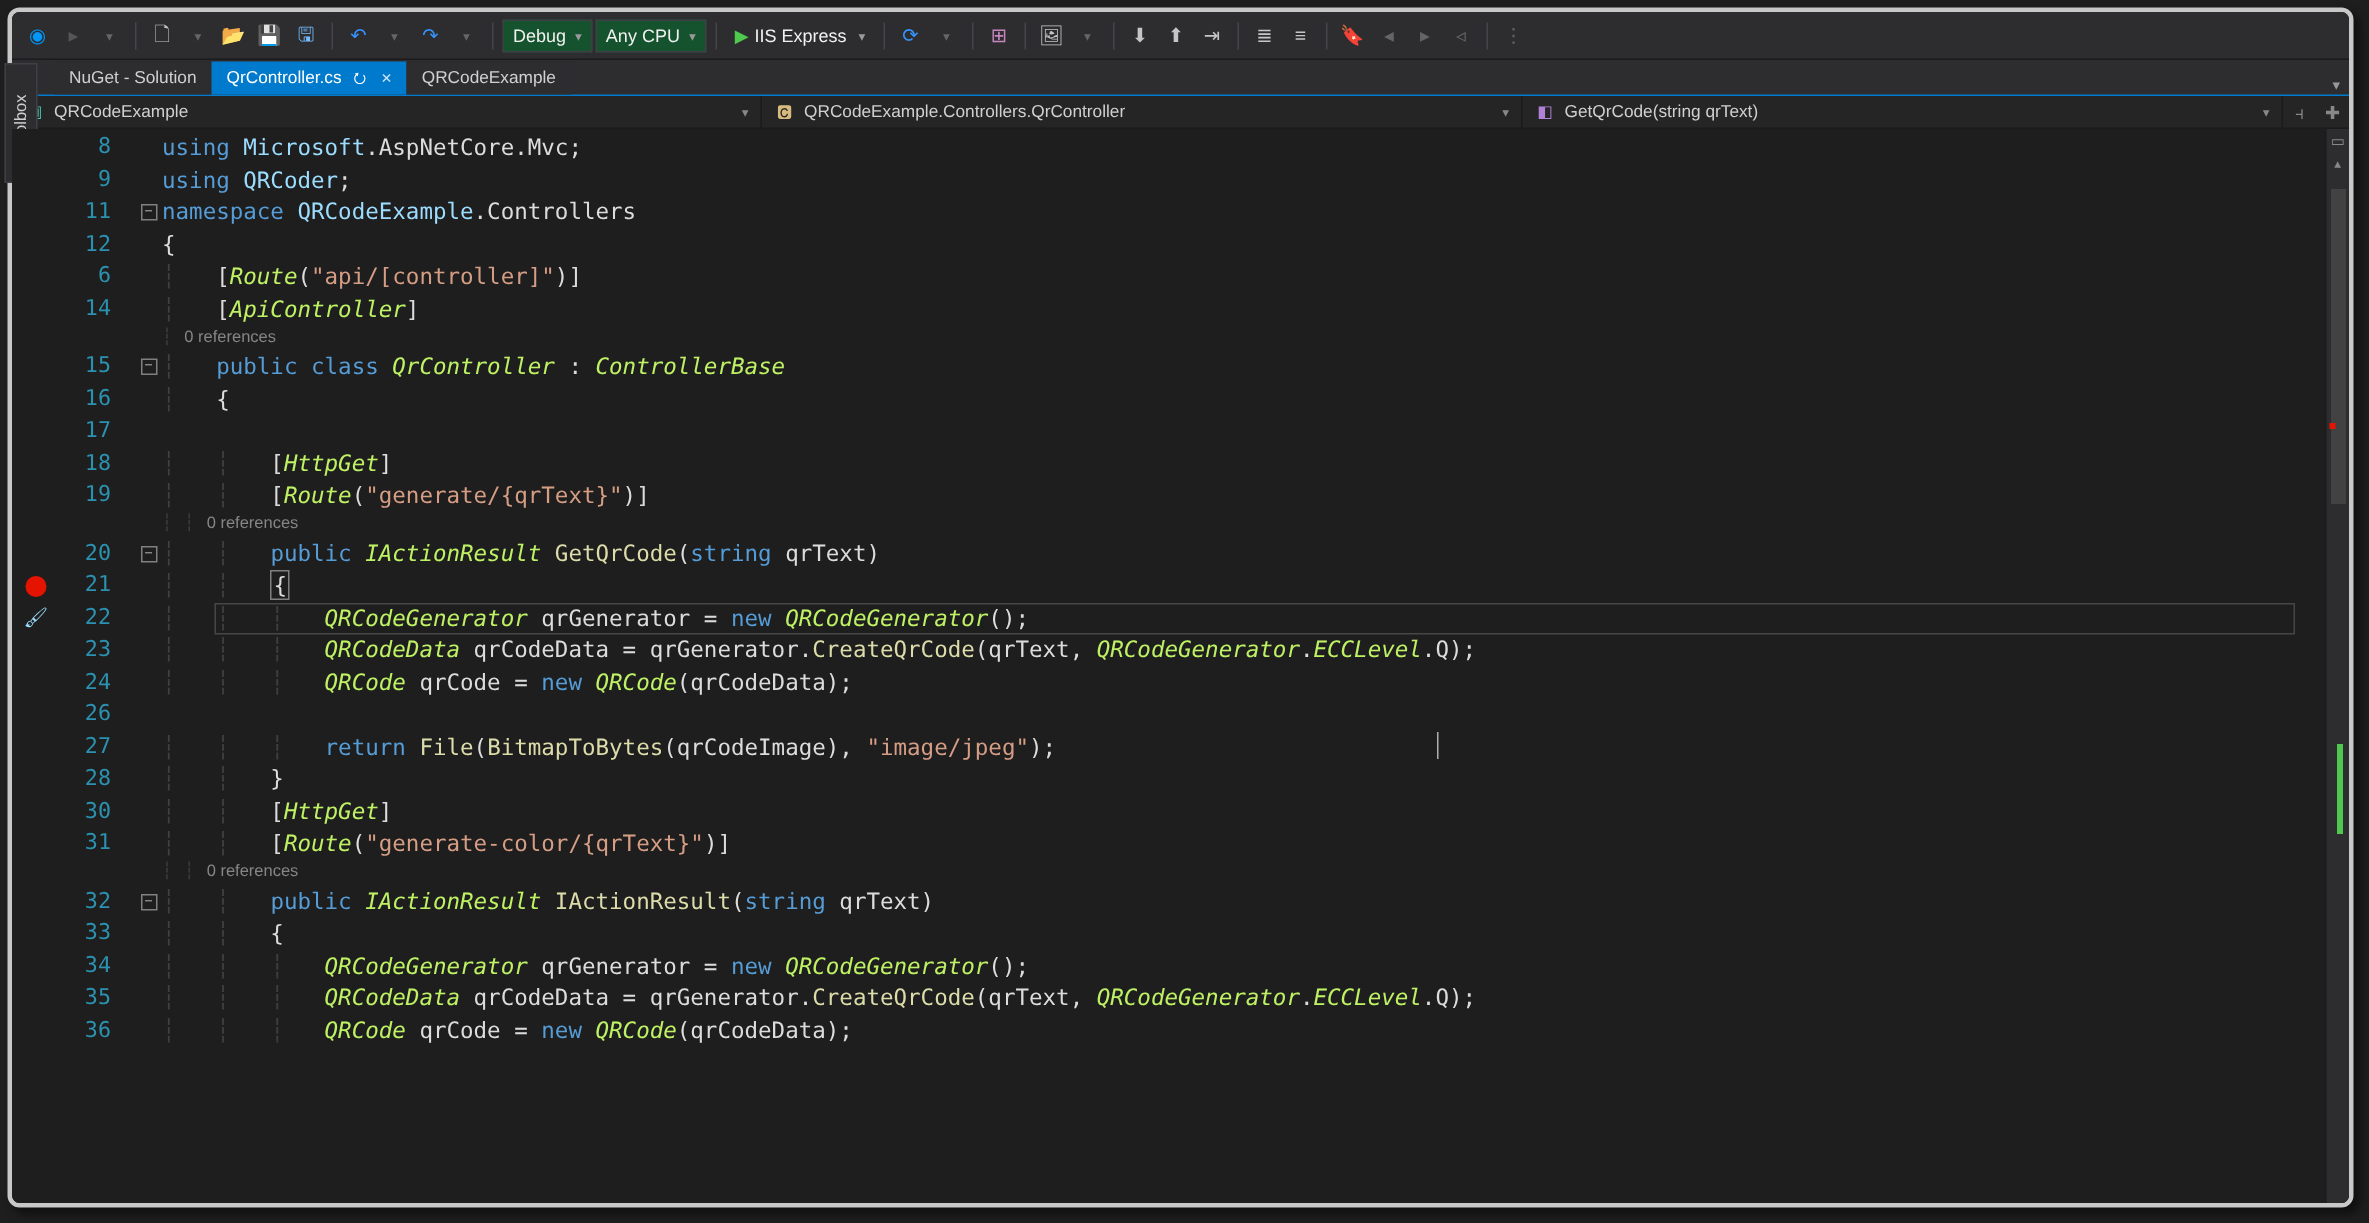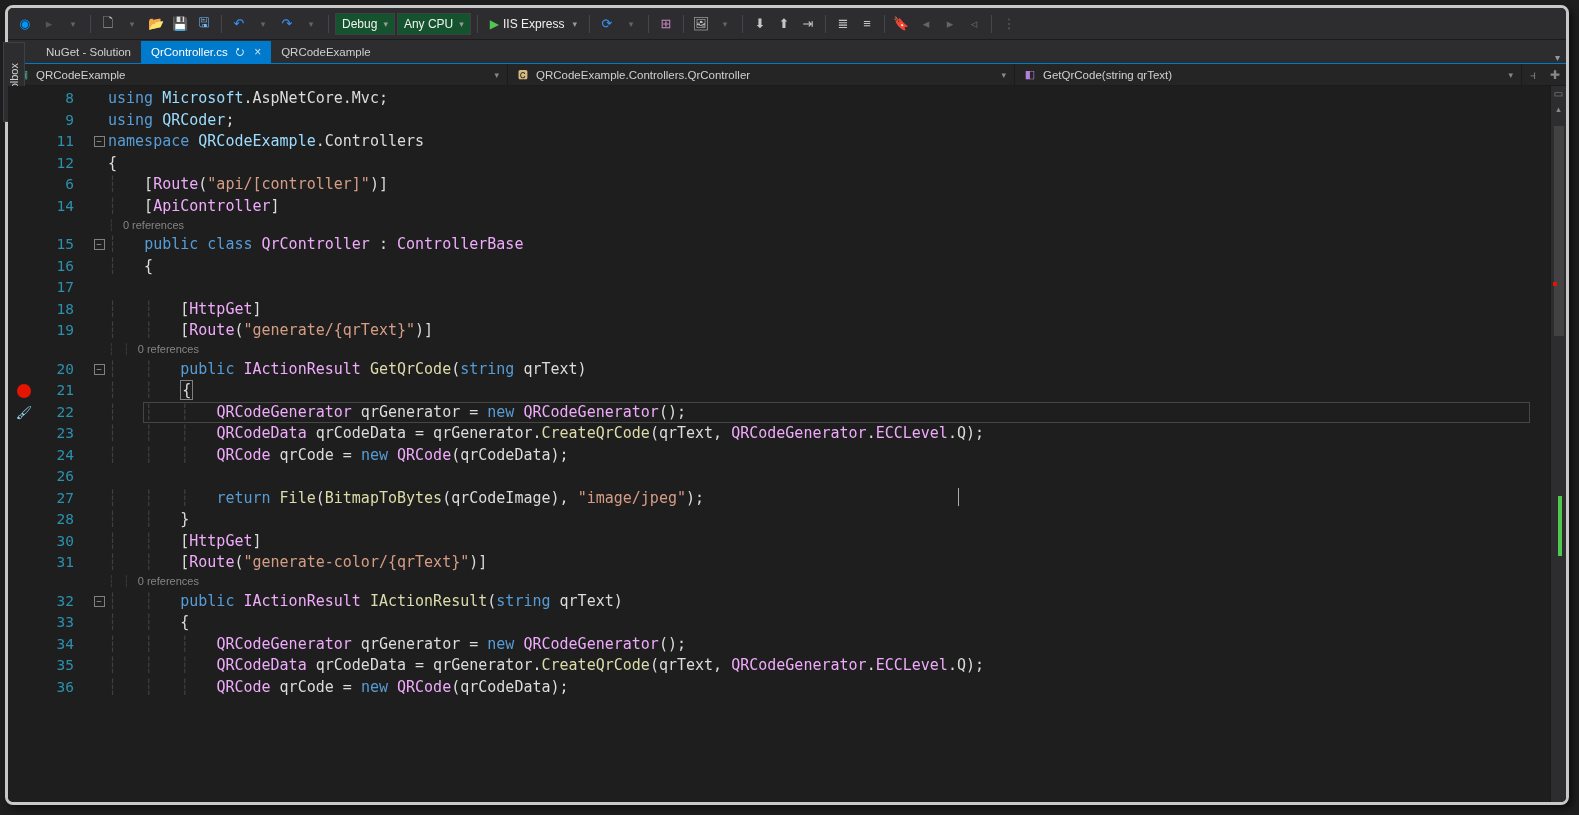--- a/index.html
+++ b/index.html
@@ -226,21 +226,21 @@
     left: 50%;
     top: 0; bottom: 0;
     border-left: 1px dotted #505050;
   }
   .code {
     white-space: pre;
     color: #dcdcdc;
     flex: 1;
   }
   .kw { color: #569cd6; }
-  .type { color: #f0abfc; }
+  .type { color: #bef264; font-style: italic; }
   .str { color: #d69d85; }
   .num { color: #b5cea8; }
   .id { color: #9cdcfe; }
   .mtd { color: #dcdcaa; }
   .ref-lens {
     font-size: 11px;
     color: #858585;
     font-family: "Segoe UI", sans-serif;
     height: 16px;
     display: flex;

